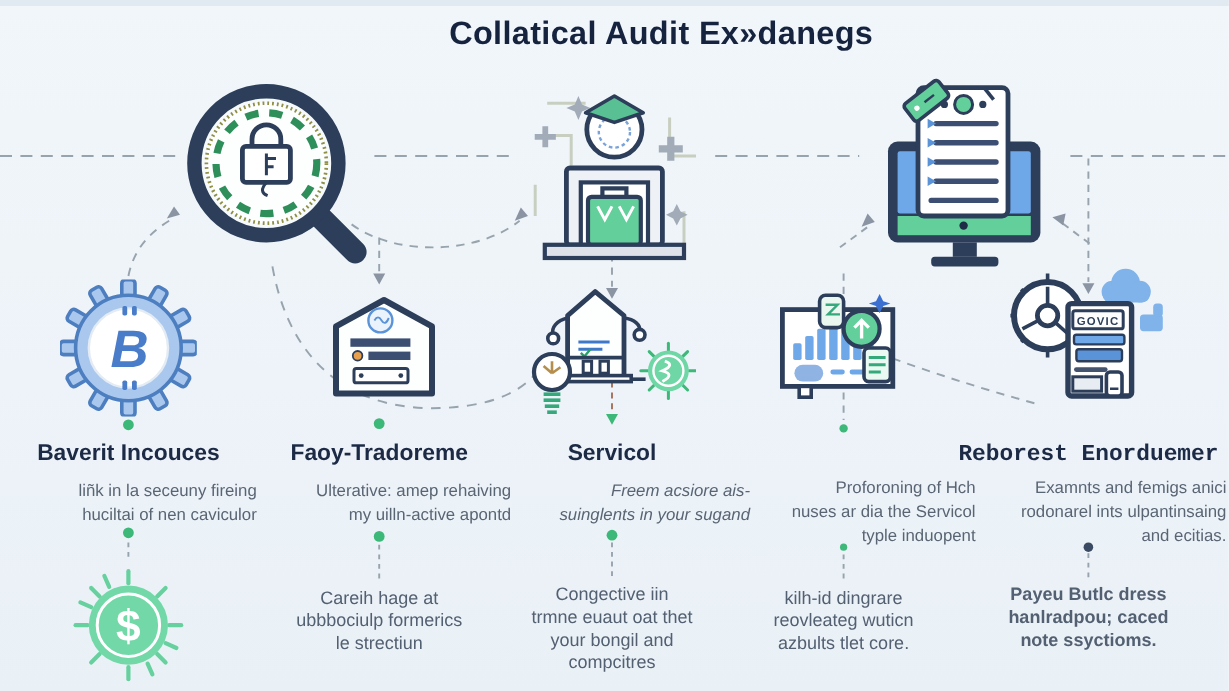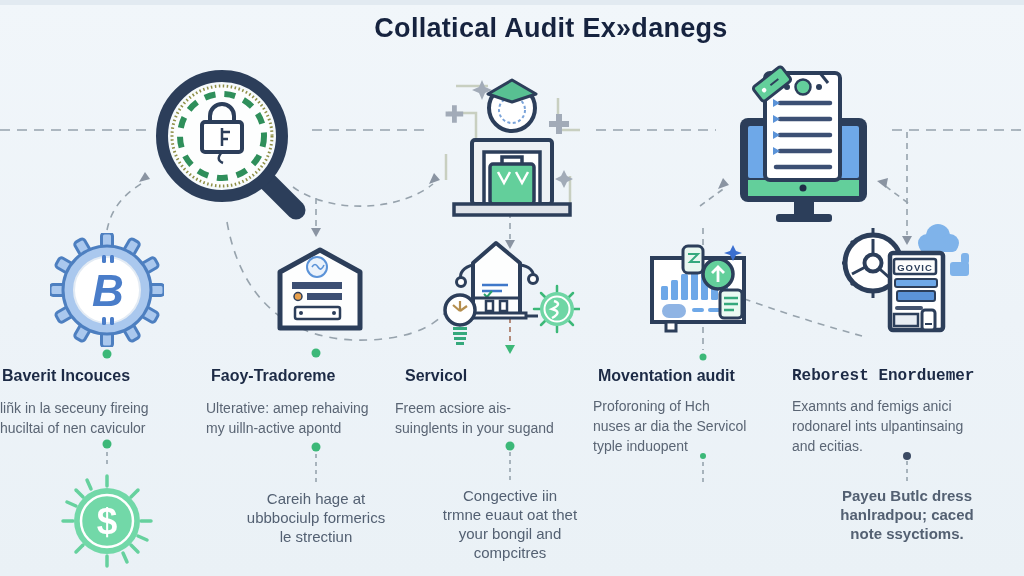--- a/index.html
+++ b/index.html
@@ -3,22 +3,22 @@
 <meta charset="utf-8">
 <style>
   html,body{margin:0;padding:0;}
   body{font-family:"Liberation Sans","DejaVu Sans",sans-serif;}
   #canvas{position:relative;width:1024px;height:576px;overflow:hidden;
           background:linear-gradient(180deg,#f1f6fa 0%,#edf3f8 55%,#eaf1f6 100%);padding-left:26px;}
   #canvas::before{content:"";position:absolute;left:0;top:0;width:100%;height:5px;background:#e2eaf1;}
   .abs{position:absolute;}
   .title{width:100%;top:13px;text-align:center;font-size:27px;font-weight:800;
          color:#16233f;letter-spacing:.3px;z-index:3;}
-  .heading{font-size:16px;font-weight:bold;color:#1c2a45;text-align:left;z-index:3;}
-  .sub{font-size:14px;color:#5a6574;text-align:left;line-height:20px;white-space:pre-line;z-index:3;}
+  .heading{font-size:19px;font-weight:bold;color:#1c2a45;text-align:center;z-index:3;}
+  .sub{font-size:14px;color:#5a6574;text-align:right;line-height:20px;white-space:pre-line;z-index:3;}
   .btxt{font-size:15px;color:#536072;text-align:center;line-height:19px;white-space:pre-line;z-index:3;}
   .icon{z-index:2;}
   svg{display:block;}
   .overlay{left:0;top:0;z-index:1;}
   .logo{right:12px;top:557px;font-size:20px;font-weight:bold;letter-spacing:.5px;z-index:3;margin-top:27px;}
   .logo .p1{color:#1d2b45;}
   .logo .p2{color:#2aa876;}
   .logo .brk{display:inline-block;width:9px;height:12px;border:3px solid #3b7bd4;border-right:none;
              margin:0 2px 0 1px;}
 </style>
@@ -325,31 +325,33 @@
 huciltai of nen caviculor</div>
 
   <div class="abs heading" style="left:211px;top:367px;width:210px;">Faoy-Tradoreme</div>
   <div class="abs sub" style="left:206px;top:398px;width:220px;">Ulterative: amep rehaiving
 my uilln-active apontd</div>
   <div class="abs btxt" style="left:196px;top:489px;width:240px;">Careih hage at
 ubbbociulp formerics
 le strectiun</div>
 
   <div class="abs heading" style="left:405px;top:367px;width:210px;">Servicol</div>
-  <div class="abs sub" style="left:395px;top:398px;width:230px;">Freem acsiore ais-
+  <div class="abs sub" style="left:395px;top:398px;width:230px;font-style:italic;">Freem acsiore ais-
 suinglents in your sugand</div>
   <div class="abs btxt" style="left:410px;top:486px;width:200px;">Congective iin
 trmne euaut oat thet
 your bongil and
 compcitres</div>
 
-  <div class="abs heading" style="left:598px;top:367px;width:210px;">Moventation audit</div>
   <div class="abs sub" style="left:593px;top:396px;width:220px;">Proforoning of Hch
 nuses ar dia the Servicol
 typle induopent</div>
+  <div class="abs btxt" style="left:603px;top:489px;width:200px;">kilh-id dingrare
+reovleateg wuticn
+azbults tlet core.</div>
 
   <div class="abs heading" style="left:792px;top:367px;width:230px;font-family:Liberation Mono, monospace;">Reborest Enorduemer</div>
   <div class="abs sub" style="left:792px;top:396px;width:230px;">Examnts and femigs anici
 rodonarel ints ulpantinsaing
 and ecitias.</div>
   <div class="abs btxt" style="left:802px;top:486px;width:210px;font-weight:bold;">Payeu Butlc dress
 hanlradpou; caced
 note ssyctioms.</div>
 
   <div class="abs logo">

